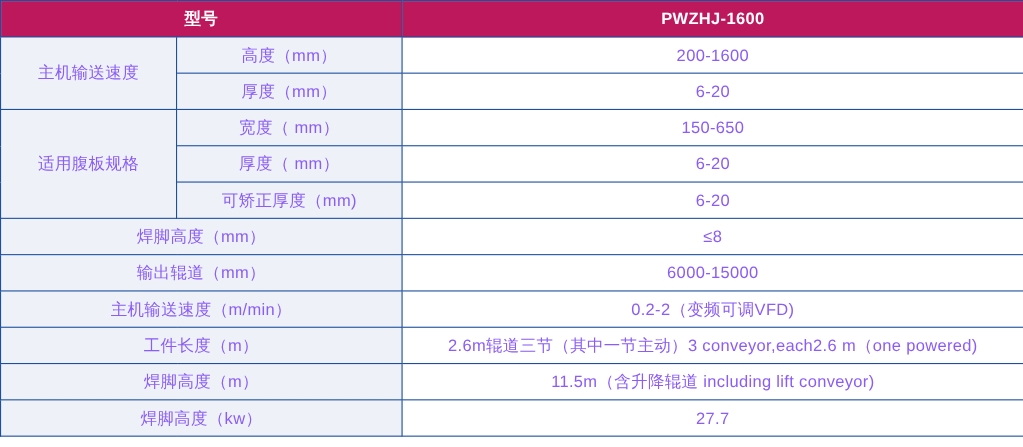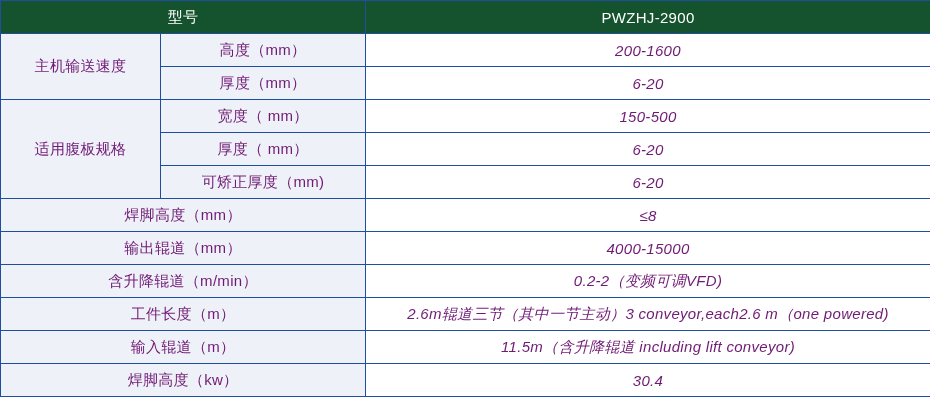--- a/index.html
+++ b/index.html
@@ -16,104 +16,103 @@
   #spec-table {
     width: 930px;
     border-collapse: collapse;
     table-layout: fixed;
   }
   #spec-table td {
     border: 1px solid #1d4f9e;
     text-align: center;
     vertical-align: middle;
     font-size: 15px;
-    color: #701a75;
+    color: #8b5cf6;
     padding: 0;
     height: 32px;
     letter-spacing: 0.3px;
   }
   .hdr td {
-    background: #14532d;
+    background: #be185d;
     color: #ffffff !important;
-    font-weight: normal;
+    font-weight: bold;
     height: 34px;
     font-size: 16px;
     border-color: #0b50a0;
   }
   .tinted {
     background: #eef2f8;
   }
   .col-a { width: 160px; }
   .col-b { width: 205px; }
   .col-c { width: 565px; }
   .value-cell {
     font-size: 15px;
-    font-style: italic;
   }
   .small-note {
     font-size: 14.5px;
   }
 </style>
 </head>
 <body>
 
 <table id="spec-table">
   <colgroup>
     <col class="col-a">
     <col class="col-b">
     <col class="col-c">
   </colgroup>
   <tbody>
     <tr class="hdr">
       <td colspan="2">型号</td>
-      <td>PWZHJ-2900</td>
+      <td>PWZHJ-1600</td>
     </tr>
 
     <tr>
       <td class="tinted" rowspan="2">主机输送速度</td>
       <td class="tinted">高度（mm）</td>
       <td class="value-cell">200-1600</td>
     </tr>
     <tr>
       <td class="tinted">厚度（mm）</td>
       <td class="value-cell">6-20</td>
     </tr>
 
     <tr>
       <td class="tinted" rowspan="3">适用腹板规格</td>
       <td class="tinted">宽度（ mm）</td>
-      <td class="value-cell">150-500</td>
+      <td class="value-cell">150-650</td>
     </tr>
     <tr>
       <td class="tinted">厚度（ mm）</td>
       <td class="value-cell">6-20</td>
     </tr>
     <tr>
       <td class="tinted">可矫正厚度（mm)</td>
       <td class="value-cell">6-20</td>
     </tr>
 
     <tr>
       <td class="tinted" colspan="2">焊脚高度（mm）</td>
       <td class="value-cell">≤8</td>
     </tr>
     <tr>
       <td class="tinted" colspan="2">输出辊道（mm）</td>
-      <td class="value-cell">4000-15000</td>
+      <td class="value-cell">6000-15000</td>
     </tr>
     <tr>
-      <td class="tinted" colspan="2">含升降辊道（m/min）</td>
+      <td class="tinted" colspan="2">主机输送速度（m/min）</td>
       <td class="value-cell">0.2-2（变频可调VFD)</td>
     </tr>
     <tr>
       <td class="tinted" colspan="2">工件长度（m）</td>
       <td class="value-cell small-note">2.6m辊道三节（其中一节主动）3 conveyor,each2.6 m（one powered)</td>
     </tr>
     <tr>
-      <td class="tinted" colspan="2">输入辊道（m）</td>
+      <td class="tinted" colspan="2">焊脚高度（m）</td>
       <td class="value-cell small-note">11.5m（含升降辊道 including lift conveyor)</td>
     </tr>
     <tr>
       <td class="tinted" colspan="2">焊脚高度（kw）</td>
-      <td class="value-cell">30.4</td>
+      <td class="value-cell">27.7</td>
     </tr>
   </tbody>
 </table>
 
 </body></html>

